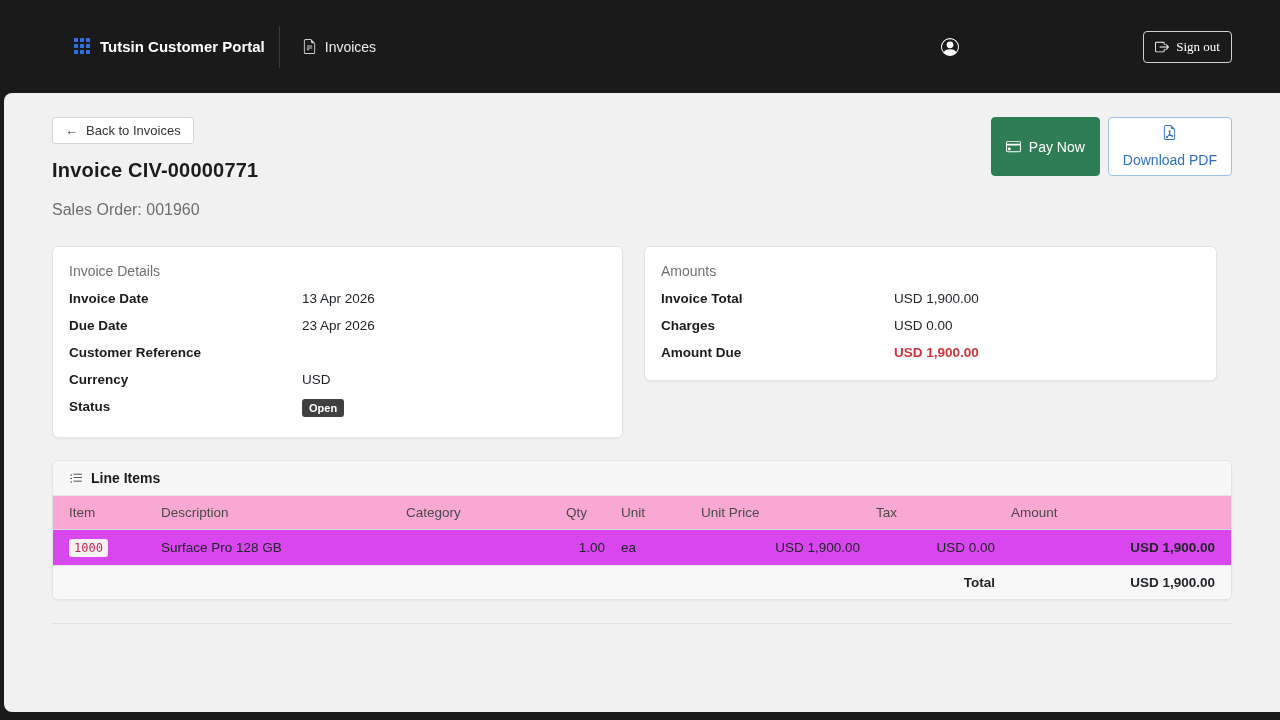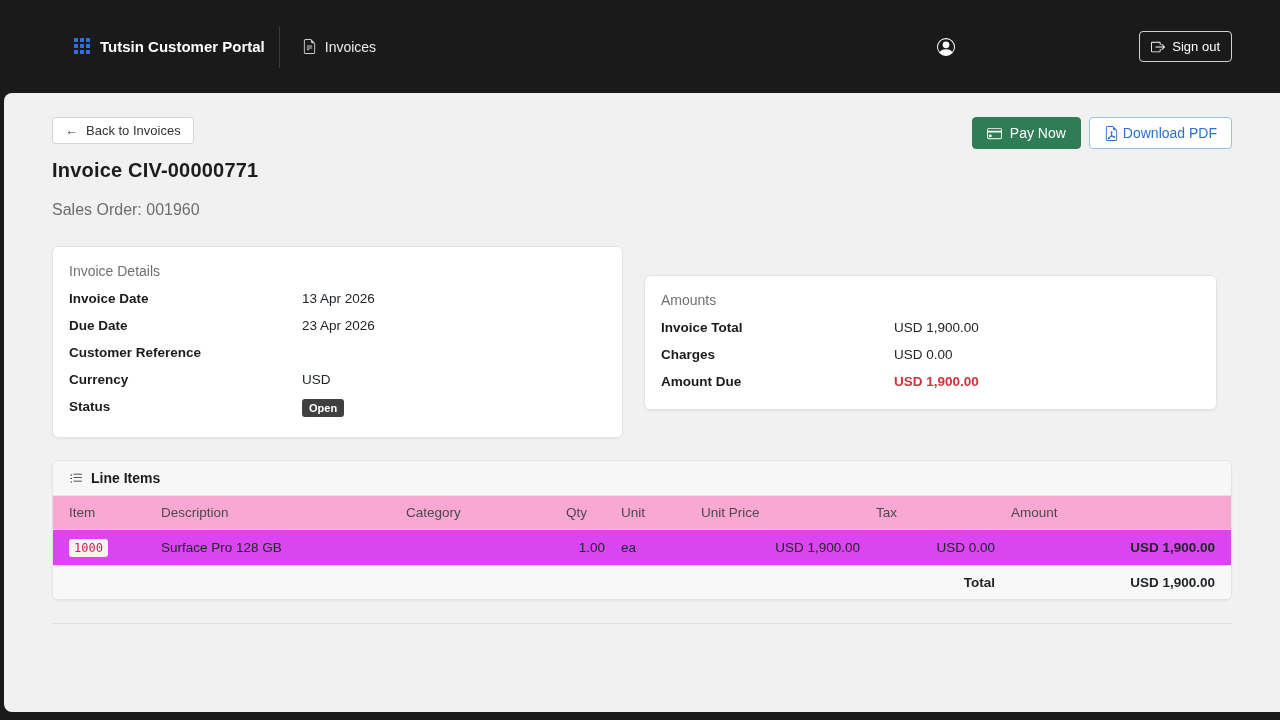--- a/index.html
+++ b/index.html
@@ -24,21 +24,21 @@
   .brand-icon span { background:#2f6fe0; border-radius:0.5px; }
   .topbar-divider { width:1px; height:42px; background:#3a3a3a; margin:0 12px 0 14px; }
   .nav-item { display:flex; align-items:center; gap:8px; font-size:14px; color:#ececec; padding:8px 10px; cursor:pointer; }
   .nav-item svg { color:#cfcfcf; }
   .topbar-spacer { flex:1; }
   .person { width:18px; height:18px; color:#fff; margin-right:184px; cursor:pointer; }
   .signout-btn {
     display:flex; align-items:center; gap:7px;
     background:transparent; border:1px solid #cfcfcf; border-radius:4px;
     color:#fff; font-size:13px; padding:7px 11px; cursor:pointer;
-    font-family:Liberation Sans, sans-serif;
+    font-family:Liberation Serif, serif;
   }
   
   .panel {
     position:absolute; top:93px; left:4px; right:0; bottom:8px;
     background:#f1f1f1; border-radius:8px 0 0 8px;
     padding:24px 48px; overflow:hidden;
   }
   .header-row { display:flex; justify-content:space-between; align-items:flex-start; }
   .back-btn {
     display:inline-flex; align-items:center; gap:8px;
@@ -49,27 +49,28 @@
   .page-title { font-size:20px; font-weight:bold; color:#1c1c1c; margin-top:15px; letter-spacing:0.2px; }
   .page-subtitle { font-size:16px; color:#6e6e6e; margin-top:19px; }
   .actions { display:flex; gap:8px; }
   .pay-btn {
     display:flex; align-items:center; gap:8px;
     background:#2e7d54; border:1px solid #2e7d54; border-radius:4px;
     color:#fff; font-size:14px; padding:7px 14px; cursor:pointer;
     font-family:"Liberation Sans", sans-serif;
   }
   .pdf-btn {
-    display:flex; align-items:center; gap:4px;
+    display:flex; align-items:center; gap:12px;
     background:#fff; border:1px solid #9dc0ea; border-radius:4px;
     color:#2e6fc7; font-size:14px; padding:7px 14px; cursor:pointer;
     font-family:"Liberation Sans", sans-serif;
-  }
-  
-  .cards-row { display:flex; gap:21px; margin-top:27px; align-items:center; }
+    flex-direction:column;
+  }
+  
+  .cards-row { display:flex; gap:21px; margin-top:27px; align-items:flex-start; }
   .card {
     background:#fff; border:1px solid #e3e3e3; border-radius:6px;
     box-shadow:0 1px 2px rgba(0,0,0,0.05);
   }
   .details-card { width:571px; padding:14px 16px 14px 16px; }
   .amounts-card { width:573px; padding:14px 16px 14px 16px; }
   .card-title { color:#707070; font-size:14px; padding:2px 0 6px 0; }
   .detail-row { display:flex; align-items:flex-start; padding:6px 0; font-size:13.5px; min-height:26px; }
   .detail-label { width:233px; font-weight:bold; color:#1b1b1b; flex-shrink:0; }
   .detail-value { flex:1; color:#212529; }

